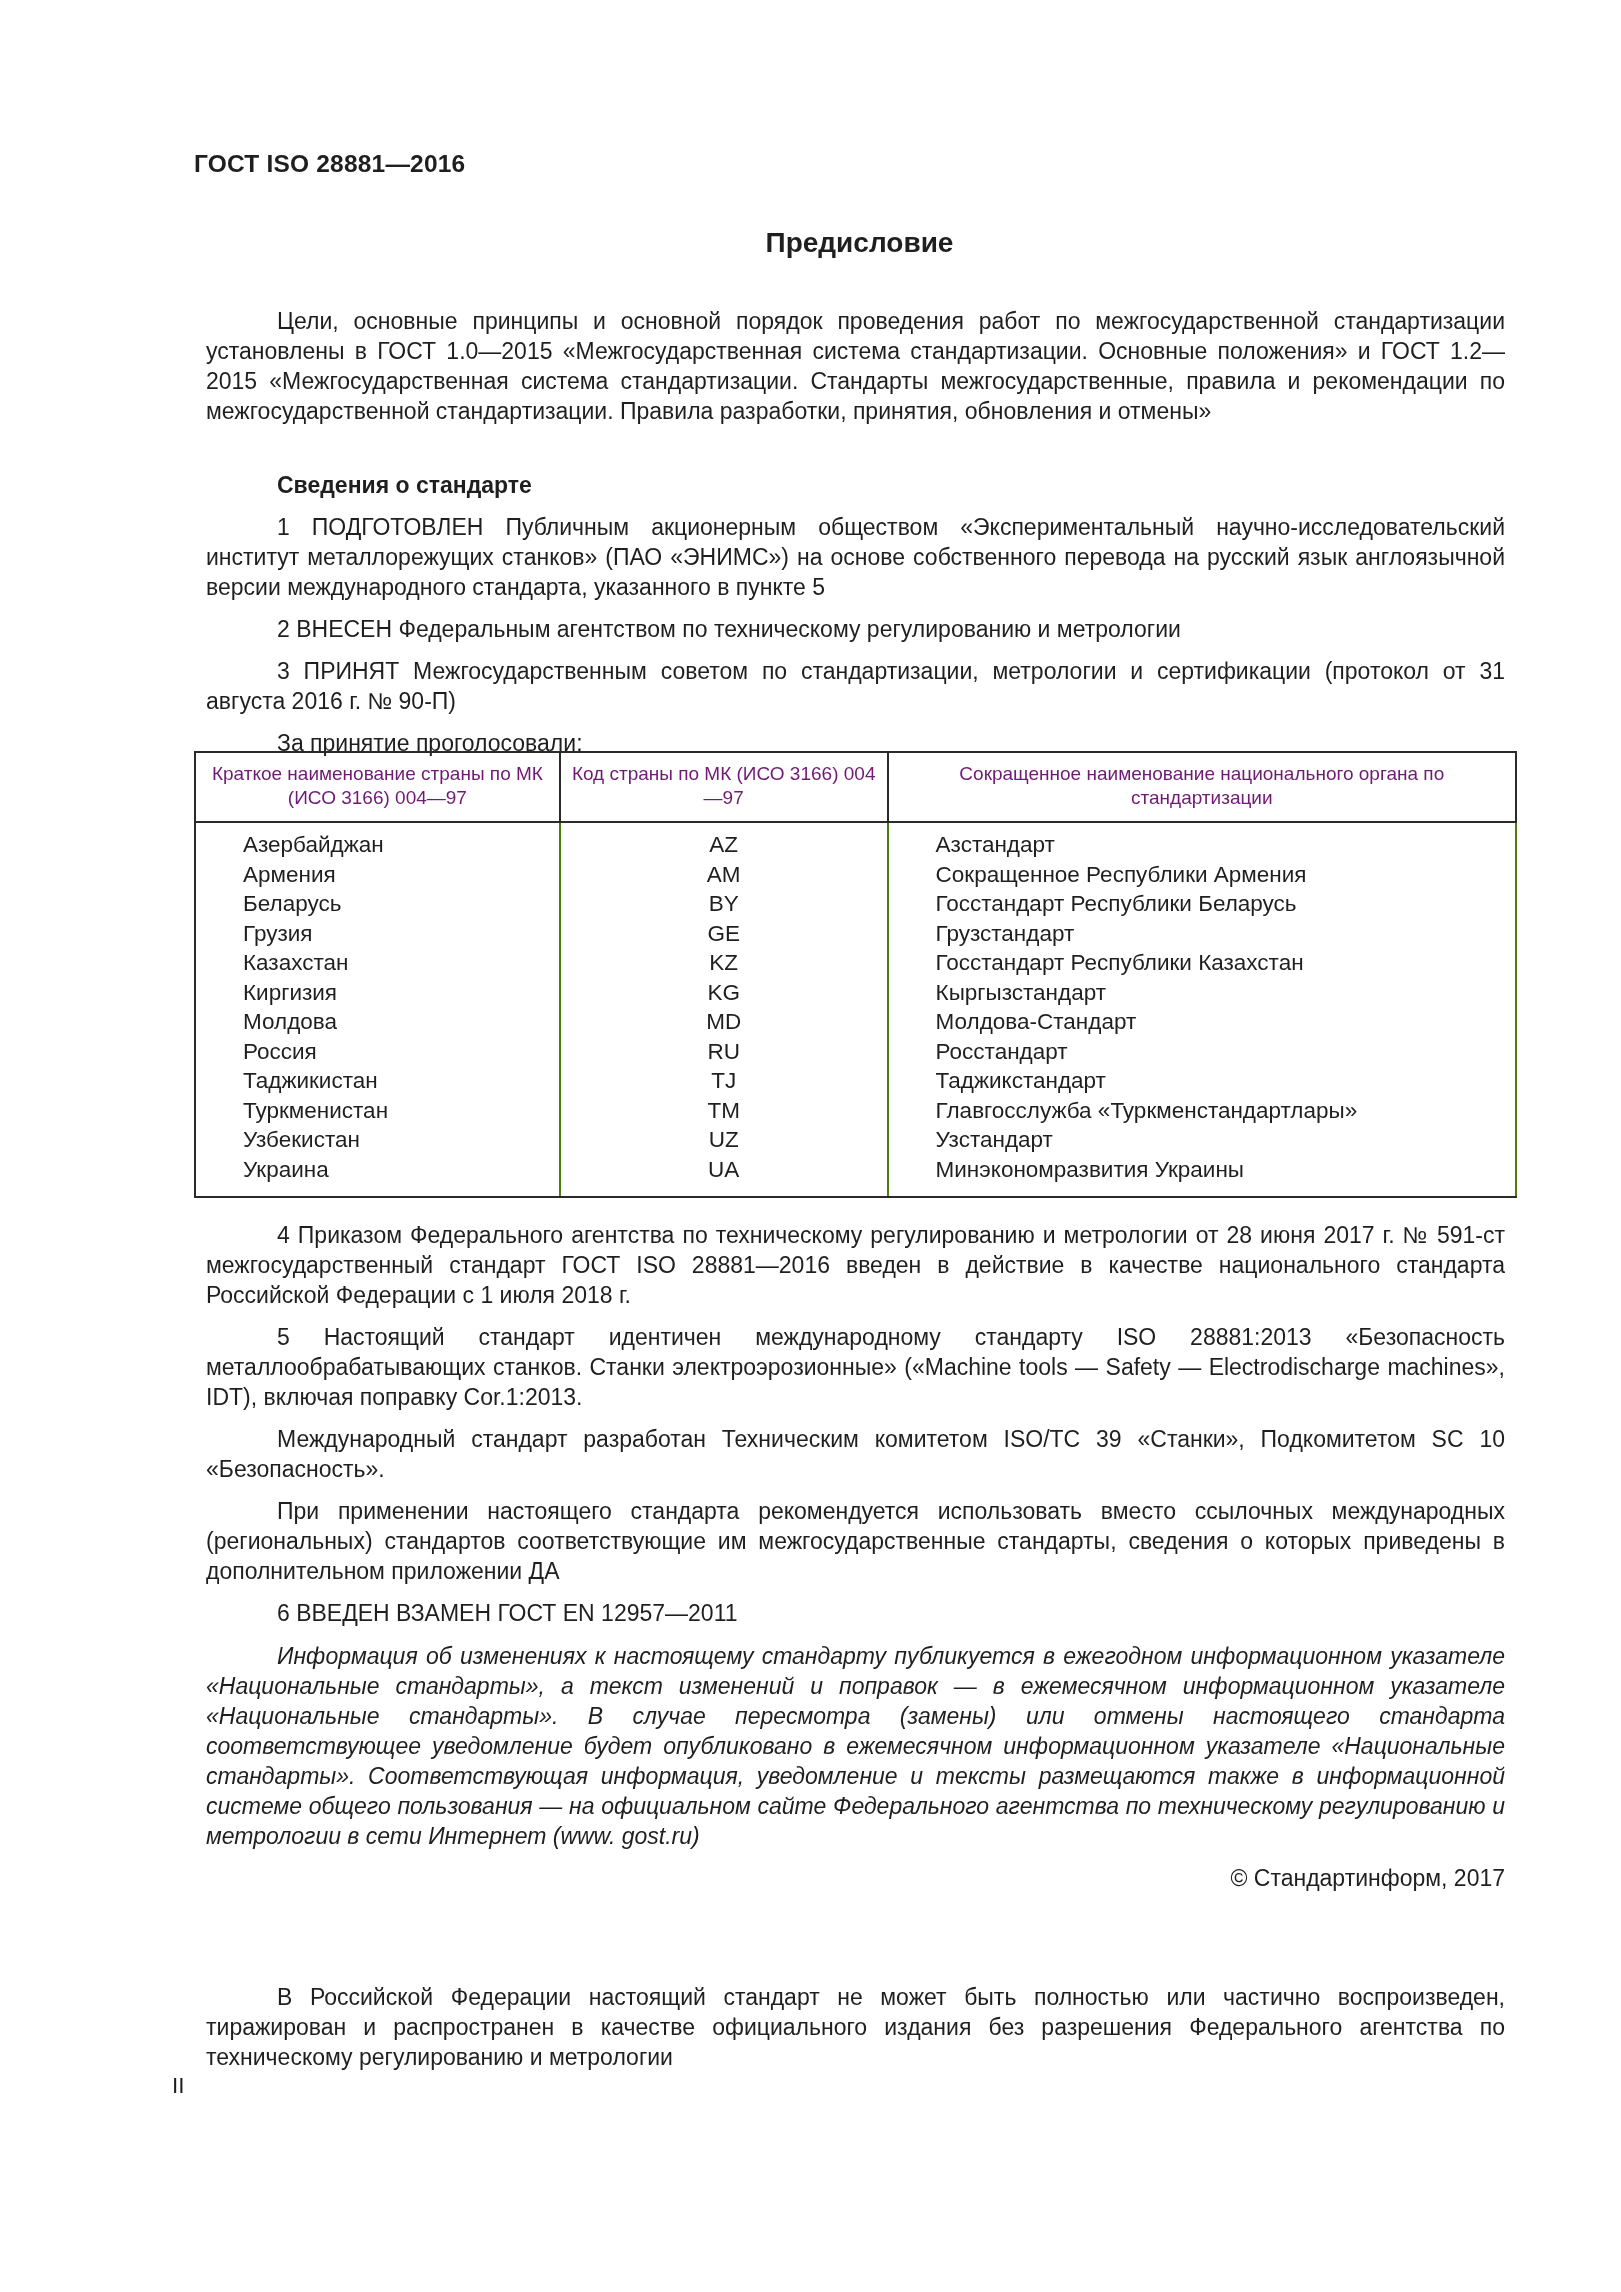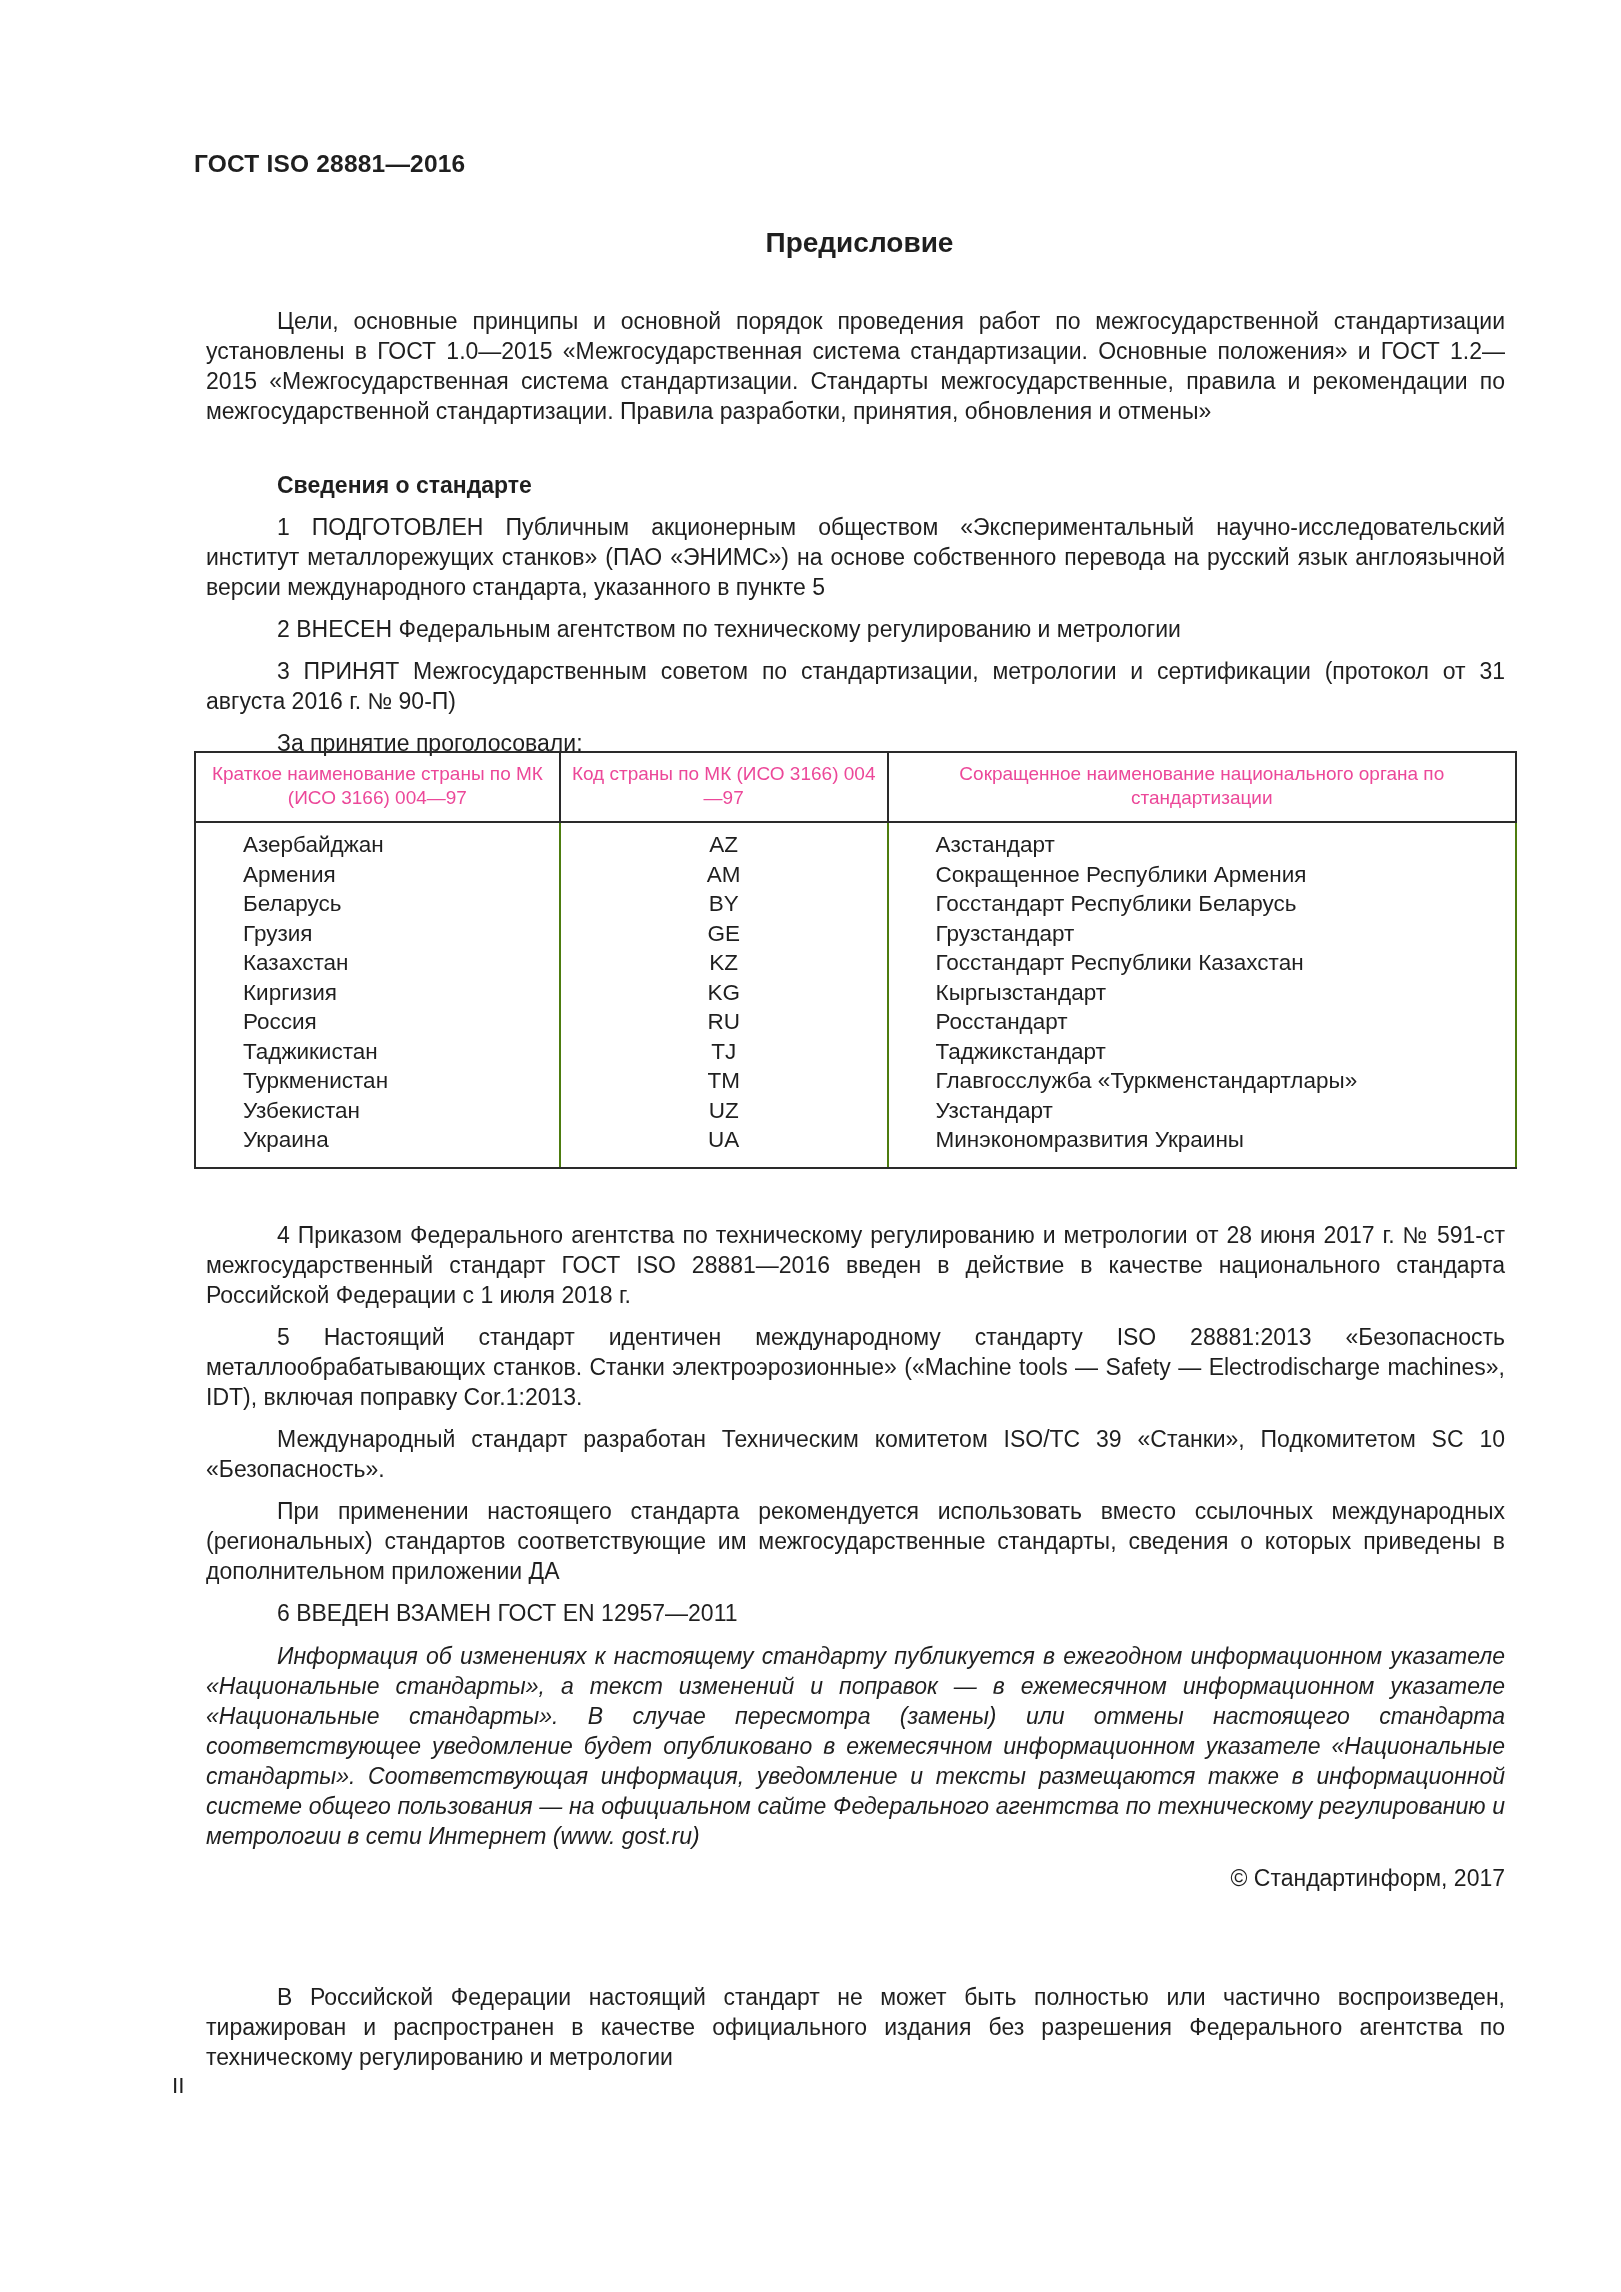--- a/index.html
+++ b/index.html
@@ -7,21 +7,21 @@
          font-family: "Liberation Sans", sans-serif; color: #1f1f1f; }
   .doc-id { position: absolute; left: 194px; top: 150px; font-weight: bold; font-size: 24.5px; letter-spacing: 0.2px; }
   .title { position: absolute; left: 0; width: 1621px; top: 227px; text-align: center; font-weight: bold; font-size: 28px; padding-left: 98px; box-sizing: border-box; }
   .p { font-size: 23px; line-height: 30px; text-align: justify; text-align-last: left; margin: 12px; transform-origin: left top; }
   .indent { text-indent: 71px; }
   .bold { font-weight: bold; }
   .italic { font-style: italic; }
   .right { text-align: right; text-align-last: right; }
   .block { position: absolute; left: 194px; width: 1323px; }
   table.vote { position: absolute; left: 194px; top: 751px; width: 1323px; border-collapse: collapse; font-size: 20.6px; }
-  table.vote th { font-weight: normal; font-size: 19px; line-height: 24.5px; border: 2px solid #2a2a2a; border-top-width: 2.9px; padding: 8.8px 5.9px 9.8px; vertical-align: top; color: #ec4899; }
+  table.vote th { font-weight: normal; font-size: 19px; line-height: 24.5px; border: 2px solid #2a2a2a; border-top-width: 2.9px; padding: 8.8px 5.9px 9.8px; vertical-align: top; color: #701a75; }
   table.vote td { border-left: 2px solid #2a2a2a; border-right: 2px solid #4d7c0f; font-size: 22.5px; line-height: 29.5px; padding: 0; vertical-align: top; }
   table.vote tbody tr:first-child td { padding-top: 7.8px; }
   table.vote tbody tr:last-child td { border-bottom: 2.9px solid #2a2a2a; padding-bottom: 12px; }
   .c1 { width: 351px; } .c2 { width: 314px; }
   td.name { padding-left: 47px !important; }
   td.code { text-align: center; }
   td.org { padding-left: 47px !important; }
   .page-num { position: absolute; left: 172px; top: 2073px; font-size: 22.5px; }
 </style>
 </head>
@@ -75,20 +75,25 @@
         <td class="name">Казахстан</td>
         <td class="code">KZ</td>
         <td class="org">Госстандарт Республики Казахстан</td>
       </tr>
     <tr>
         <td class="name">Киргизия</td>
         <td class="code">KG</td>
         <td class="org">Кыргызстандарт</td>
       </tr>
     <tr>
+        <td class="name">Молдова</td>
+        <td class="code">MD</td>
+        <td class="org">Молдова-Стандарт</td>
+      </tr>
+    <tr>
         <td class="name">Россия</td>
         <td class="code">RU</td>
         <td class="org">Росстандарт</td>
       </tr>
     <tr>
         <td class="name">Таджикистан</td>
         <td class="code">TJ</td>
         <td class="org">Таджикстандарт</td>
       </tr>
     <tr>

